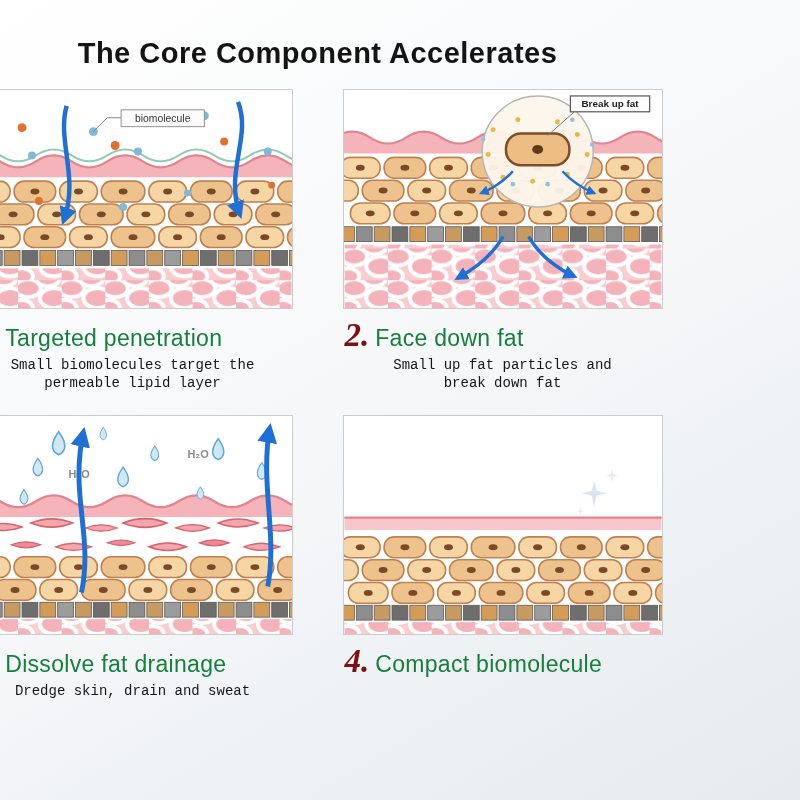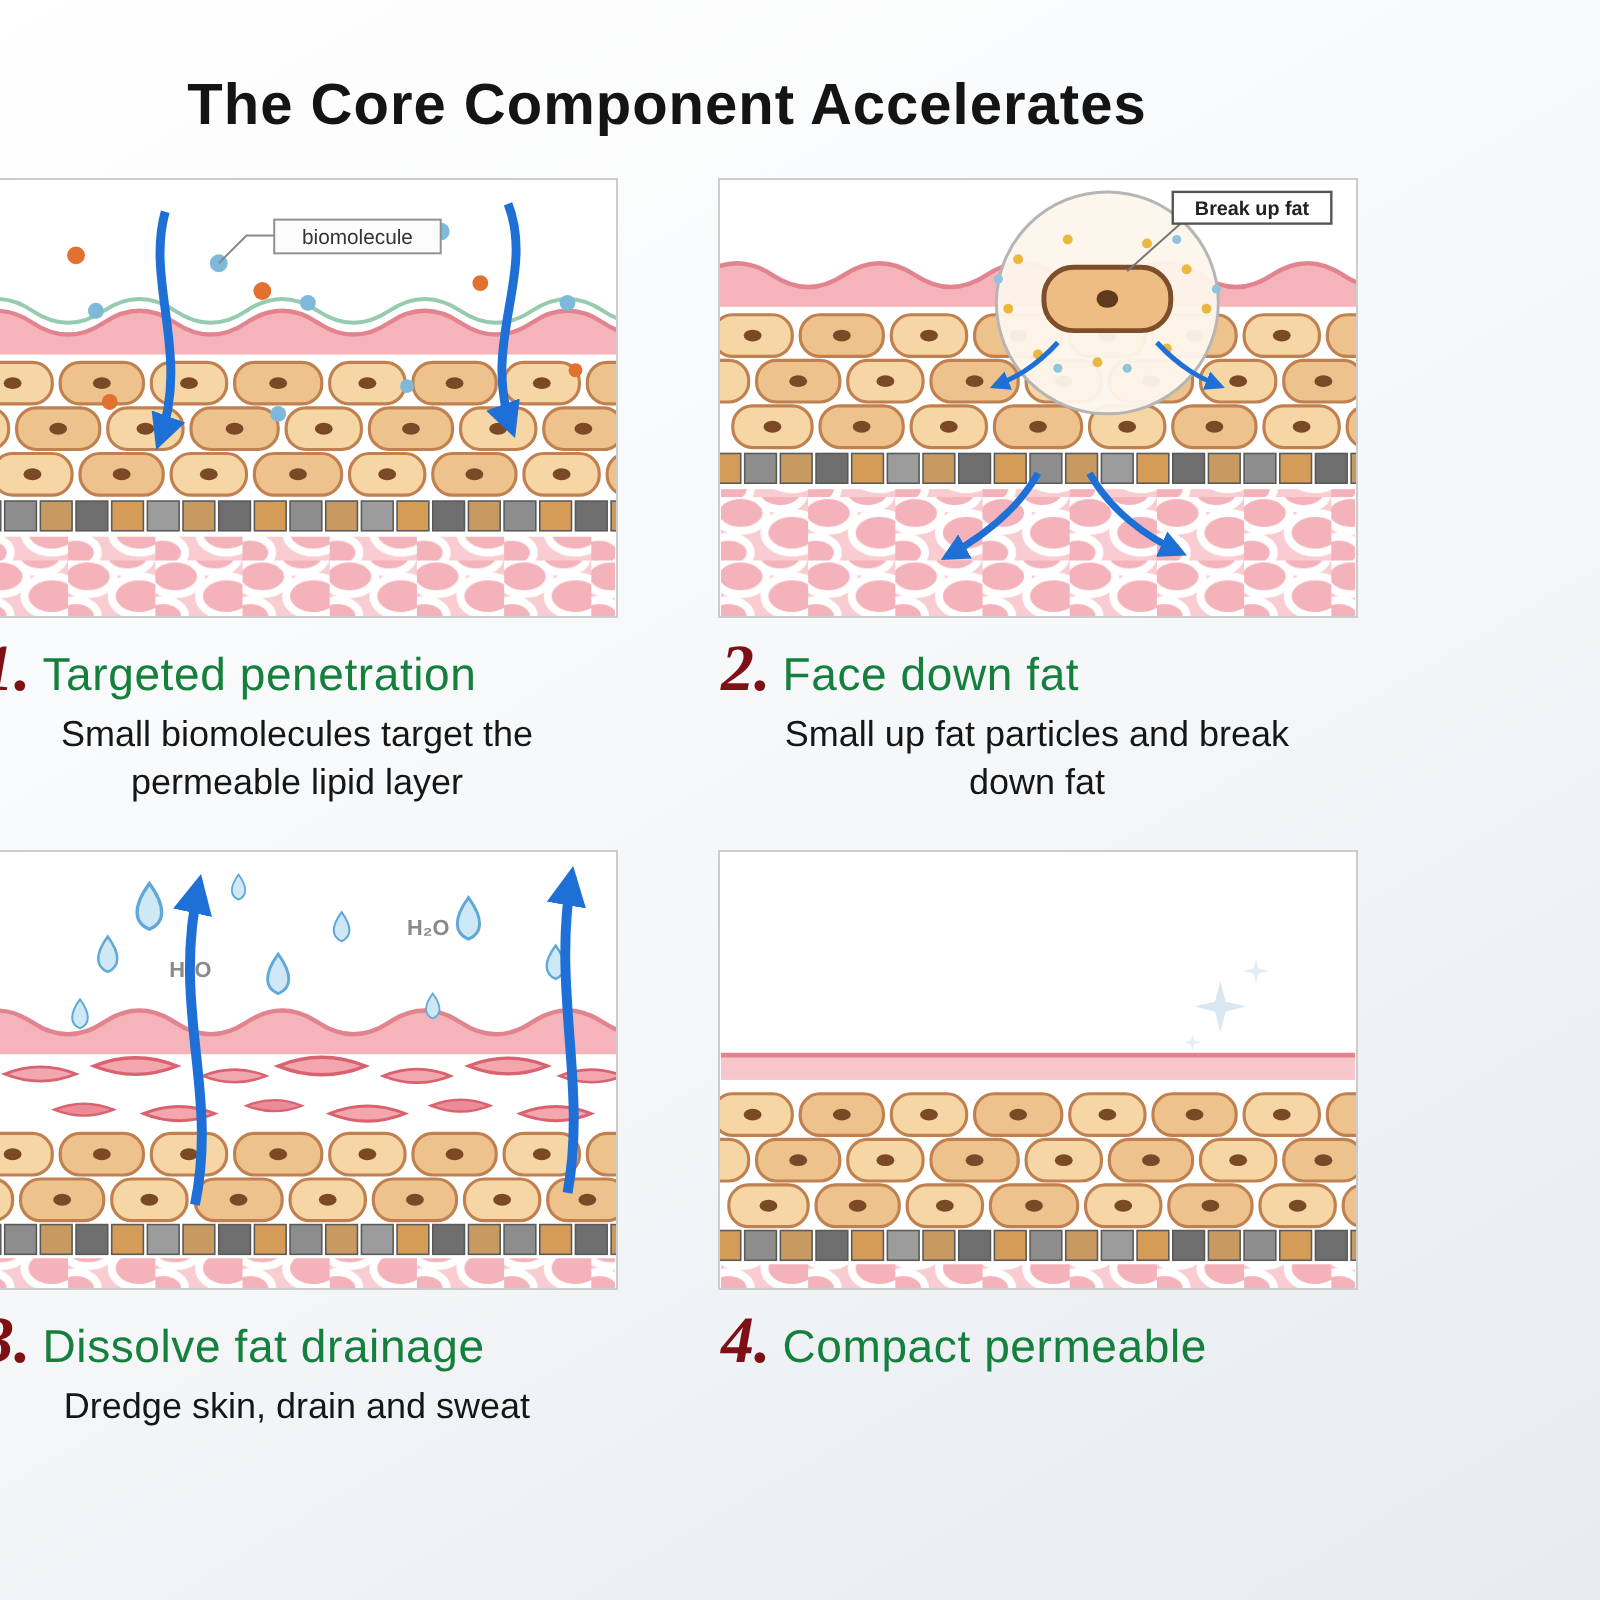--- a/index.html
+++ b/index.html
@@ -2,21 +2,21 @@
 <html><head>
 <meta charset="utf-8">
 <style>
   html,body{margin:0;padding:0;}
   body{
     width:800px;height:800px;
     font-family:"Liberation Sans",sans-serif;
     background:linear-gradient(150deg,#ffffff 0%,#f4f6f8 55%,#e6ebef 100%);
     overflow:hidden;
   }
-  .page{width:635px;height:800px;box-sizing:border-box;padding-top:34px;margin-left:16px;}
+  .page{width:635px;height:800px;box-sizing:border-box;padding-top:34px;}
   h1.title{
     margin:0 0 16px 0;
     text-align:center;
     font-size:29px;
     line-height:1.35;
     font-weight:600;
     color:#141414;
     letter-spacing:.5px;
   }
   main{
@@ -48,22 +48,22 @@
     font-size:33px;
     color:#7c1015;
     line-height:1;
   }
   .ttl{
     font-size:23px;
     color:#15803d;
     letter-spacing:.3px;
   }
   .cap{
-    font-family:Liberation Sans, sans-serif;
-    font-size:18px;
+    font-family:Liberation Mono, monospace;
+    font-size:14px;
     color:#161616;
     line-height:1.3;
     margin:2px auto 0 auto;
     max-width:262px;
     text-align:center;
   }
   svg text{font-family:"Liberation Sans",sans-serif;}
   .callout-text{font-size:10.5px;fill:#333;}
   .callout-text-bold{font-size:10px;font-weight:bold;fill:#222;}
   .h2o-text{font-size:11px;font-weight:bold;fill:#8a8a8a;}
@@ -326,18 +326,18 @@
             <use href="#cellrow" transform="translate(0,122)"></use>
             <use href="#cellrow" transform="translate(-22,145)"></use>
             <use href="#cellrow" transform="translate(8,168)"></use>
             <use href="#basalrow" transform="translate(0,191)"></use>
             <rect y="208" width="320" height="12" fill="url(#mesh)"></rect>
           </g>
         </svg>
       </figure>
       <div class="heading">
         <span class="num">4.</span>
-        <span class="ttl">Compact permeable</span>
+        <span class="ttl">Compact biomolecule</span>
       </div>
     </section>
 
   </main>
 </div>
 
 </body></html>

